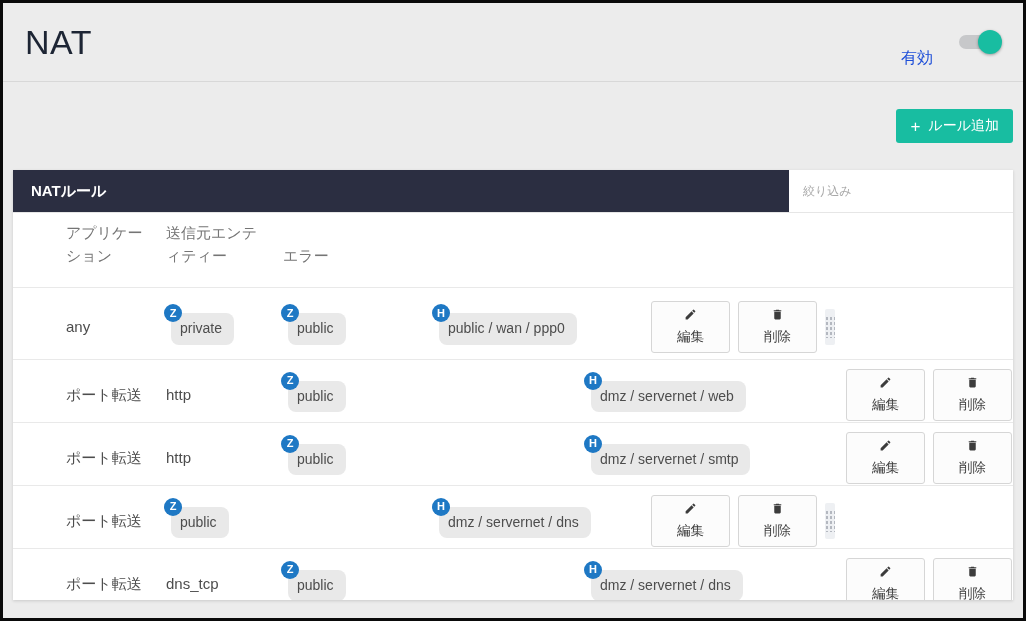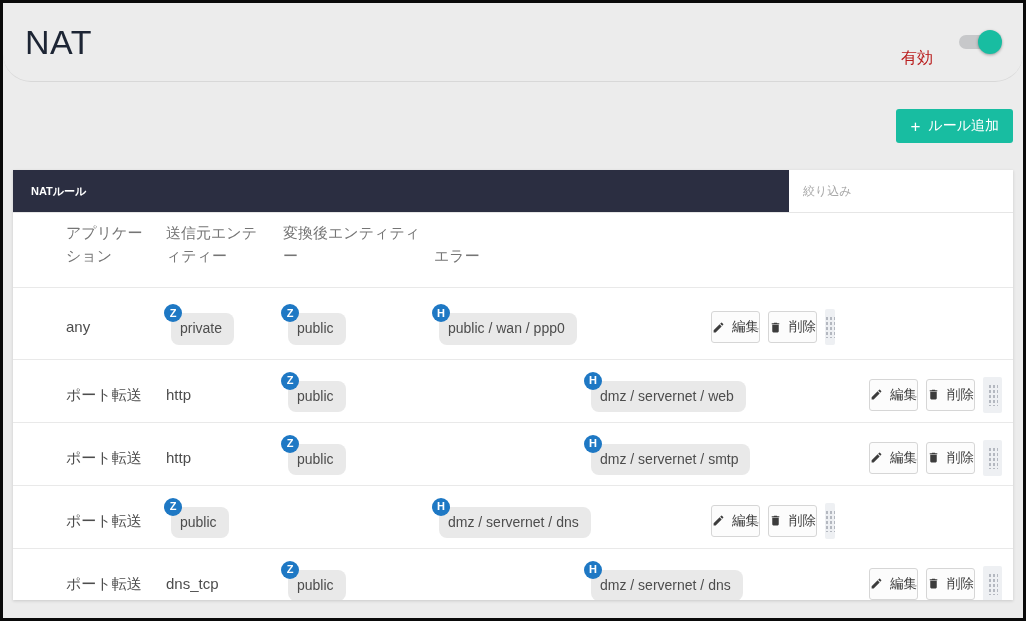--- a/index.html
+++ b/index.html
@@ -12,25 +12,24 @@
     color:#4d4d4d;
   }
 
   
   .page-header {
     height:79px;
     display:flex; align-items:center; justify-content:space-between;
     padding:0 26px 0 22px;
     border-bottom:1px solid #d8d8d8;
     background:#ececec;
-    border-radius:28px;
   }
   .page-title { font-size:34px; font-weight:400; color:#1d2534; letter-spacing:0.5px; }
   .toggle-group { display:flex; align-items:center; gap:26px; }
-  .toggle-label { font-size:16px; color:#b91c1c;margin-top:32px; }
+  .toggle-label { font-size:16px; color:#1d4ed8;margin-top:32px; }
   .switch { position:relative; width:38px; height:14px; background:#c7c8ca; border-radius:7px; cursor:pointer; }
   .switch .knob {
     position:absolute; right:-5px; top:-5px;
     width:24px; height:24px; border-radius:50%;
     background:#18bda1; box-shadow:0 1px 3px rgba(0,0,0,.35);
   }
 
   
   .toolbar { height:88px; display:flex; justify-content:flex-end; align-items:center; padding:0 10px; }
   .add-btn {
@@ -44,21 +43,21 @@
   
   .panel {
     margin:0 10px; height:430px; background:#fff;
     box-shadow:0 1px 3px rgba(0,0,0,.15);
     overflow:hidden;
   }
   .panel-head { display:flex; height:43px; border-bottom:1px solid #e6e6e6; }
   .panel-title-bar {
     flex:0 0 776px; background:#2b2e41; color:#fff;
     display:flex; align-items:center; padding-left:18px;
-    font-size:11px; font-weight:bold;
+    font-size:15px; font-weight:bold;
   }
   .filter {
     flex:1; border:none; outline:none; background:#fff;
     padding:0 10px 0 14px; font-size:12px; color:#4d4d4d;
     font-family:inherit;
   }
   .filter::placeholder { color:#a8a8a8; opacity:1; }
 
   
   .t-row {
@@ -86,22 +85,22 @@
     background:#1e78c4; color:#fff;
     font-size:11px; font-weight:bold;
     display:flex; align-items:center; justify-content:center;
   }
 
   
   .cell.actions { display:flex; justify-content:flex-end; align-items:center; gap:8px; padding-right:11px; }
   .row-btn {
     display:inline-flex; align-items:center; gap:7px;
     background:#fcfcfc; border:1px solid #d6d6d6; border-radius:3px;
-    padding:6px 0; font-size:13.5px; color:#3c3c3c; cursor:pointer;
-    font-family:inherit; white-space:nowrap;
+    padding:6px 25px; font-size:13.5px; color:#3c3c3c; cursor:pointer;
+    font-family:inherit; white-space:nowrap;flex-direction:column;
   }
   .row-btn svg { flex:0 0 auto; }
   .drag-handle {
     width:19px; height:36px; background:#eef0f3; border-radius:2px;
     display:flex; align-items:center; justify-content:center; cursor:grab;
   }
   .drag-handle::before {
     content:""; width:10px; height:22px;
     background-image:radial-gradient(#b4b8c0 1.1px, transparent 1.2px);
     background-size:4px 5px; background-position:0 0;
@@ -131,21 +130,20 @@
   <div class="panel-head">
     <div class="panel-title-bar">
       <span>NATルール</span>
     </div>
     <input class="filter" type="text" placeholder="絞り込み" style="">
   </div>
 
   <div class="t-row thead">
     <div class="cell">アプリケーション</div>
     <div class="cell">送信元エンティティー</div>
-    <div class="cell">変換後エンティティー</div>
     <div class="cell">エラー</div>
     <div class="cell"></div>
   </div>
 
   <div class="t-row data-row row-masquerade">
     <div class="cell">any</div>
     <div class="cell">
       <span class="chip">
         <span class="badge">Z</span>
         <span>private</span>

